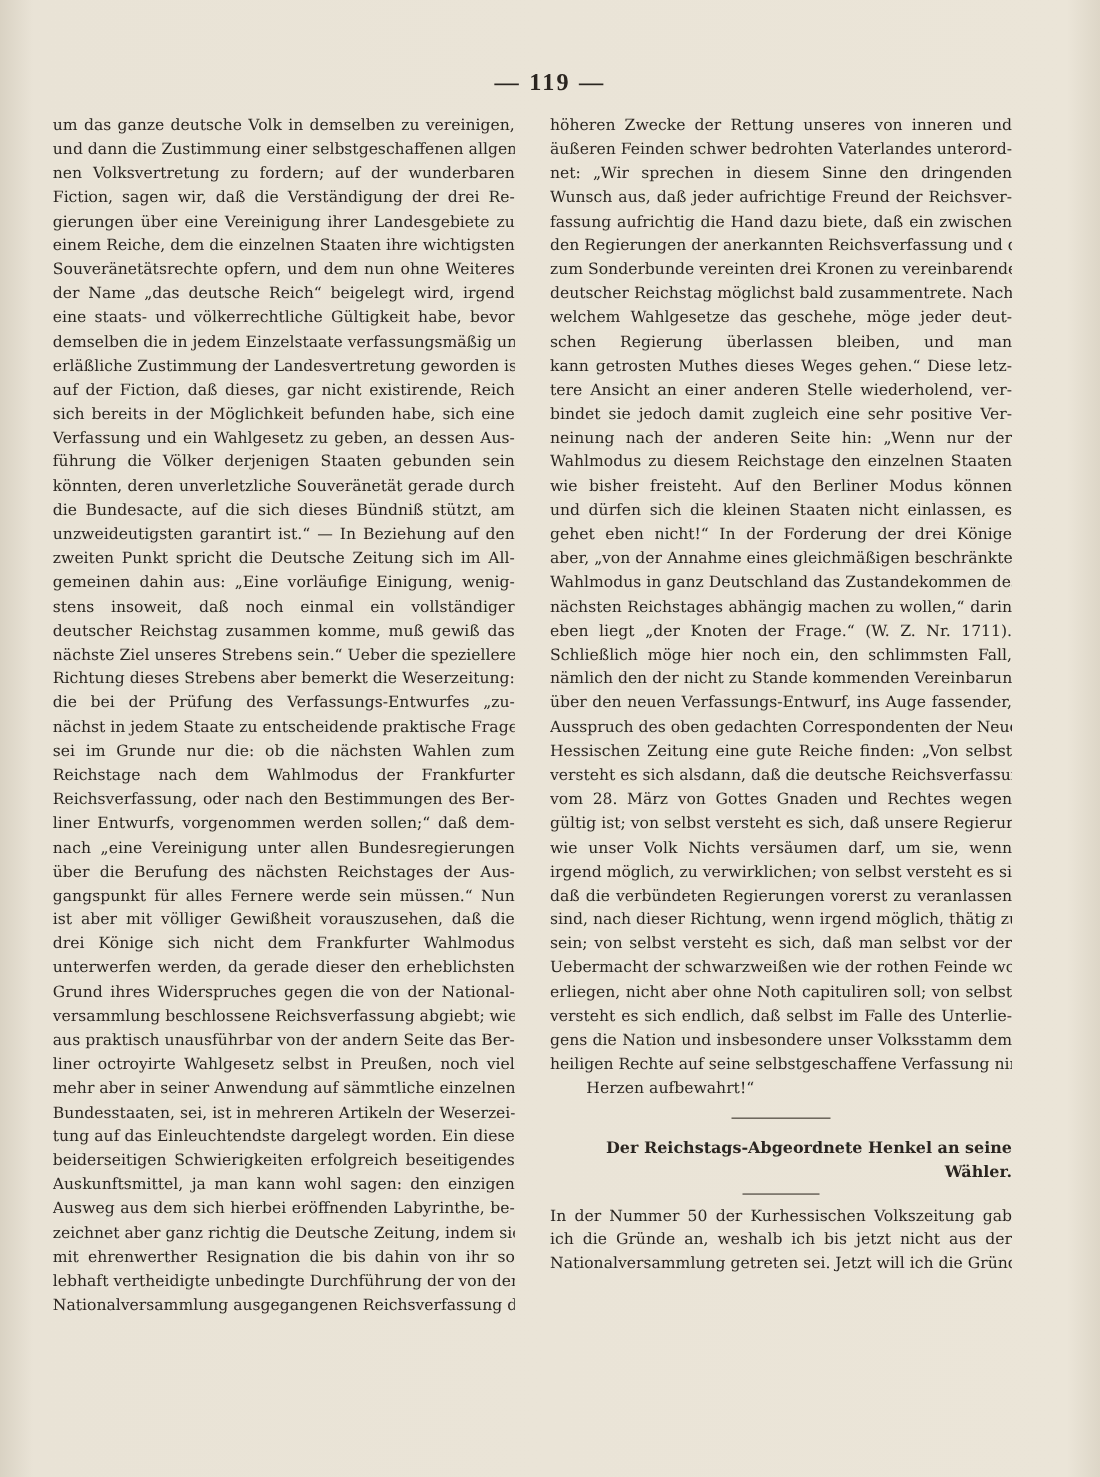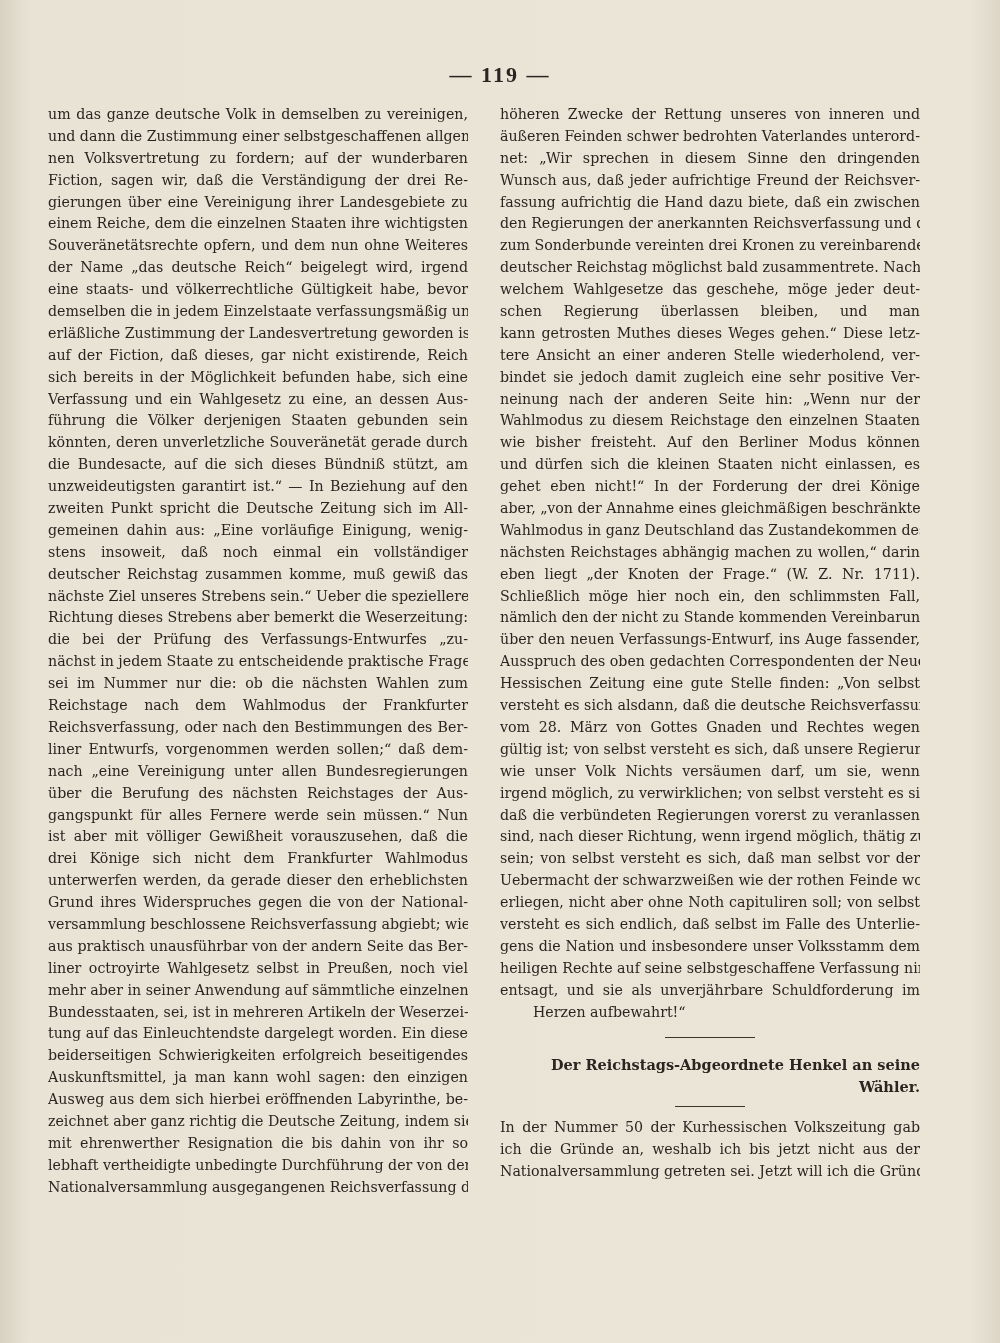--- a/index.html
+++ b/index.html
@@ -45,34 +45,34 @@
       <span class="line">Fiction, sagen wir, daß die Verständigung der drei Re-</span>
       <span class="line">gierungen über eine Vereinigung ihrer Landesgebiete zu</span>
       <span class="line">einem Reiche, dem die einzelnen Staaten ihre wichtigsten</span>
       <span class="line">Souveränetätsrechte opfern, und dem nun ohne Weiteres</span>
       <span class="line">der Name „das deutsche Reich“ beigelegt wird, irgend</span>
       <span class="line">eine staats- und völkerrechtliche Gültigkeit habe, bevor</span>
       <span class="line">demselben die in jedem Einzelstaate verfassungsmäßig un-</span>
       <span class="line">erläßliche Zustimmung der Landesvertretung geworden ist;</span>
       <span class="line">auf der Fiction, daß dieses, gar nicht existirende, Reich</span>
       <span class="line">sich bereits in der Möglichkeit befunden habe, sich eine</span>
-      <span class="line">Verfassung und ein Wahlgesetz zu eine, an dessen Aus-</span>
+      <span class="line">Verfassung und ein Wahlgesetz zu geben, an dessen Aus-</span>
       <span class="line">führung die Völker derjenigen Staaten gebunden sein</span>
       <span class="line">könnten, deren unverletzliche Souveränetät gerade durch</span>
       <span class="line">die Bundesacte, auf die sich dieses Bündniß stützt, am</span>
       <span class="line">unzweideutigsten garantirt ist.“ — In Beziehung auf den</span>
       <span class="line">zweiten Punkt spricht die Deutsche Zeitung sich im All-</span>
       <span class="line">gemeinen dahin aus: „Eine vorläufige Einigung, wenig-</span>
       <span class="line">stens insoweit, daß noch einmal ein vollständiger</span>
       <span class="line">deutscher Reichstag zusammen komme, muß gewiß das</span>
       <span class="line">nächste Ziel unseres Strebens sein.“ Ueber die speziellere</span>
       <span class="line">Richtung dieses Strebens aber bemerkt die Weserzeitung:</span>
       <span class="line">die bei der Prüfung des Verfassungs-Entwurfes „zu-</span>
       <span class="line">nächst in jedem Staate zu entscheidende praktische Frage</span>
-      <span class="line">sei im Nummer nur die: ob die nächsten Wahlen zum</span>
+      <span class="line">sei im Grunde nur die: ob die nächsten Wahlen zum</span>
       <span class="line">Reichstage nach dem Wahlmodus der Frankfurter</span>
       <span class="line">Reichsverfassung, oder nach den Bestimmungen des Ber-</span>
       <span class="line">liner Entwurfs, vorgenommen werden sollen;“ daß dem-</span>
       <span class="line">nach „eine Vereinigung unter allen Bundesregierungen</span>
       <span class="line">über die Berufung des nächsten Reichstages der Aus-</span>
       <span class="line">gangspunkt für alles Fernere werde sein müssen.“ Nun</span>
       <span class="line">ist aber mit völliger Gewißheit vorauszusehen, daß die</span>
       <span class="line">drei Könige sich nicht dem Frankfurter Wahlmodus</span>
       <span class="line">unterwerfen werden, da gerade dieser den erheblichsten</span>
       <span class="line">Grund ihres Widerspruches gegen die von der National-</span>
@@ -112,35 +112,34 @@
         <span class="line">und dürfen sich die kleinen Staaten nicht einlassen, es</span>
         <span class="line">gehet eben nicht!“ In der Forderung der drei Könige</span>
         <span class="line">aber, „von der Annahme eines gleichmäßigen beschränkten</span>
         <span class="line">Wahlmodus in ganz Deutschland das Zustandekommen des</span>
         <span class="line">nächsten Reichstages abhängig machen zu wollen,“ darin</span>
         <span class="line">eben liegt „der Knoten der Frage.“ (W. Z. Nr. 1711).</span>
         <span class="line">Schließlich möge hier noch ein, den schlimmsten Fall,</span>
         <span class="line">nämlich den der nicht zu Stande kommenden Vereinbarung</span>
         <span class="line">über den neuen Verfassungs-Entwurf, ins Auge fassender,</span>
         <span class="line">Ausspruch des oben gedachten Correspondenten der Neuen</span>
-        <span class="line">Hessischen Zeitung eine gute Stelle finden: „Von selbst</span>
+        <span class="line">Hessischen Zeitung eine gute Reiche finden: „Von selbst</span>
         <span class="line">versteht es sich alsdann, daß die deutsche Reichsverfassung</span>
         <span class="line">vom 28. März von Gottes Gnaden und Rechtes wegen</span>
         <span class="line">gültig ist; von selbst versteht es sich, daß unsere Regierung</span>
         <span class="line">wie unser Volk Nichts versäumen darf, um sie, wenn</span>
         <span class="line">irgend möglich, zu verwirklichen; von selbst versteht es sich,</span>
         <span class="line">daß die verbündeten Regierungen vorerst zu veranlassen</span>
         <span class="line">sind, nach dieser Richtung, wenn irgend möglich, thätig zu</span>
         <span class="line">sein; von selbst versteht es sich, daß man selbst vor der</span>
         <span class="line">Uebermacht der schwarzweißen wie der rothen Feinde wohl</span>
         <span class="line">erliegen, nicht aber ohne Noth capituliren soll; von selbst</span>
         <span class="line">versteht es sich endlich, daß selbst im Falle des Unterlie-</span>
         <span class="line">gens die Nation und insbesondere unser Volksstamm dem</span>
         <span class="line">heiligen Rechte auf seine selbstgeschaffene Verfassung nimmer</span>
-        <span class="line">entsagt, und sie als unverjährbare Schuldforderung im</span>
         <span class="line last">Herzen aufbewahrt!“</span>
       </div>
     <div class="sep"></div>
     <div class="heading">
       <span class="l">Der Reichstags-Abgeordnete Henkel an seine</span>
       <span class="l">Wähler.</span>
     </div>
     <div class="sep" style="margin-top:-10px;margin-bottom:10px;width:70px;"></div>
     <div id="article-body" style="text-indent:0;">
         <span class="line">In der Nummer 50 der Kurhessischen Volkszeitung gab</span>

